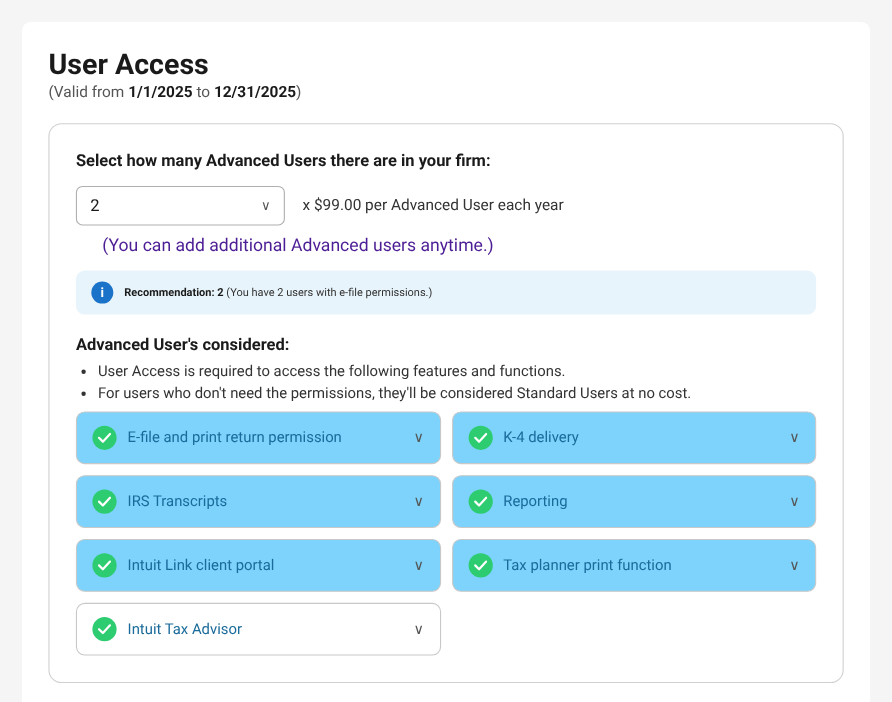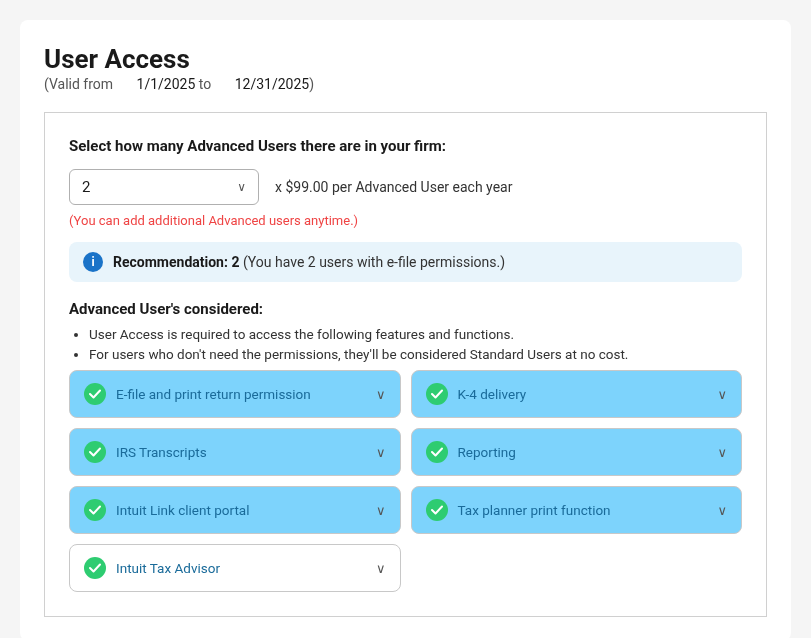--- a/index.html
+++ b/index.html
@@ -23,27 +23,26 @@
       font-weight: 700;
       color: #1a1a1a;
       margin-bottom: 2px;
     }
     .page-subtitle {
       font-size: 14px;
       color: #555;
       margin-bottom: 20px;
     }
     .page-subtitle strong {
-      font-weight: 400;
-      color: #1a1a1a;
-      margin-left: 20px;
+      font-weight: 700;
+      color: #1a1a1a;
     }
     .card {
       border: 1px solid #d0d0d0;
-      border-radius: 0;
+      border-radius: 12px;
       padding: 24px;
       background: #fff;
     }
     .section-label {
       font-size: 15px;
       font-weight: 700;
       color: #1a1a1a;
       margin-bottom: 14px;
     }
     .user-count-row {
@@ -67,23 +66,24 @@
     }
     .dropdown-select .chevron {
       font-size: 12px;
       color: #555;
     }
     .price-text {
       font-size: 14px;
       color: #333;
     }
     .add-anytime-text {
-      font-size: 13px;
-      color: #ef4444;
+      font-size: 16px;
+      color: #4c1d95;
       margin-bottom: 14px;
+      margin-left: 24px;
     }
     .recommendation-box {
       background: #e8f4fb;
       border-radius: 8px;
       padding: 10px 14px;
       display: flex;
       align-items: center;
       gap: 10px;
       margin-bottom: 18px;
     }
@@ -94,21 +94,21 @@
       border-radius: 50%;
       display: flex;
       align-items: center;
       justify-content: center;
       color: #fff;
       font-size: 12px;
       font-weight: 700;
       flex-shrink: 0;
     }
     .recommendation-text {
-      font-size: 14px;
+      font-size: 10px;
       color: #333;
     }
     .recommendation-text strong {
       font-weight: 700;
       color: #1a1a1a;
     }
     .permissions-label {
       font-size: 15px;
       font-weight: 700;
       color: #1a1a1a;

